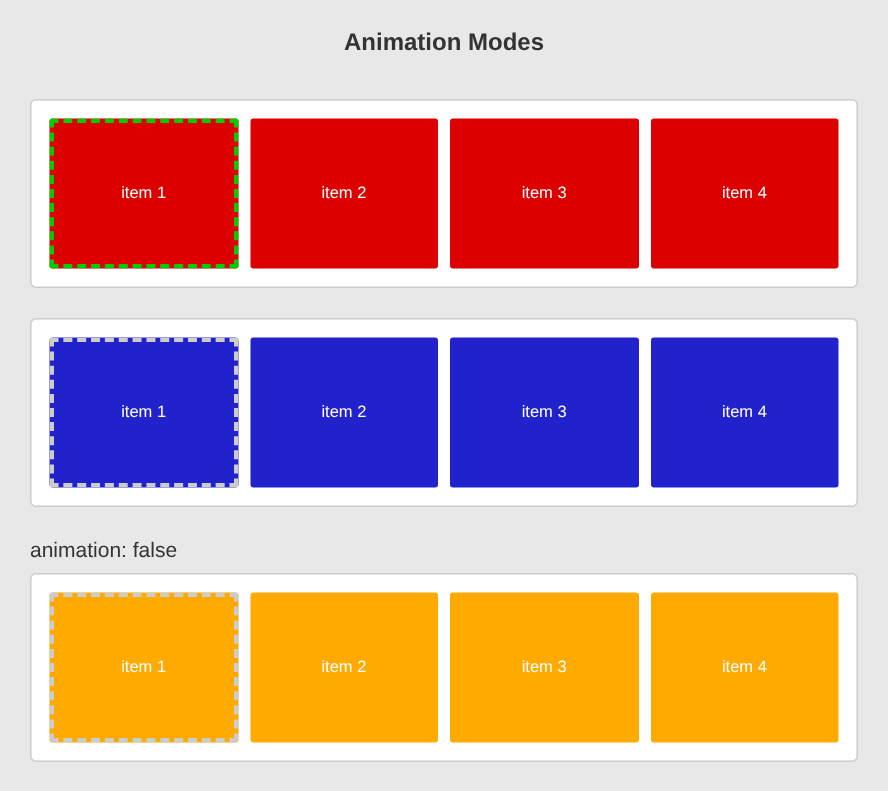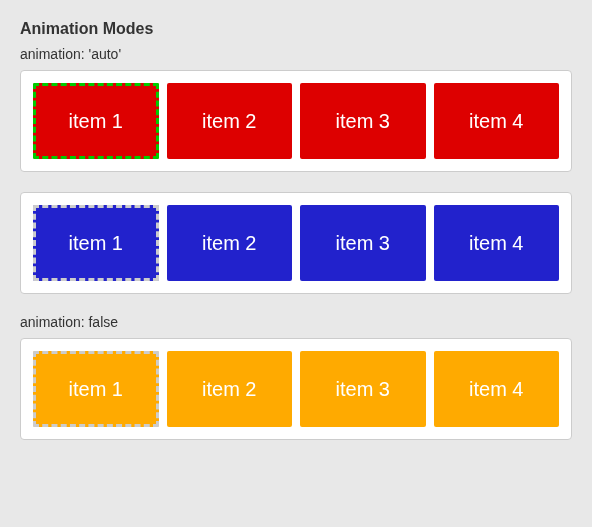--- a/index.html
+++ b/index.html
@@ -13,21 +13,22 @@
       font-family: Arial, sans-serif;
       padding: 20px;
       width: 592px;
       min-height: 527px;
     }
 
     .page-title {
       font-size: 16px;
       font-weight: bold;
       color: #333;
-      margin-bottom: 8px;
+      margin-bottom: 28px;
+      text-align: center;
     }
 
     .section {
       margin-bottom: 20px;
     }
 
     .section-label {
       font-size: 14px;
       color: #333;
       margin-bottom: 8px;
@@ -41,26 +42,26 @@
     }
 
     .items-row {
       display: flex;
       flex-direction: row;
       gap: 8px;
     }
 
     .item-box {
       flex: 1;
-      height: 76px;
+      height: 100px;
       display: flex;
       align-items: center;
       justify-content: center;
       color: white;
-      font-size: 20px;
+      font-size: 11px;
       font-weight: normal;
       border-radius: 2px;
     }
 
     
     .item-auto {
       background-color: #dd0000;
     }
 
     .item-auto.active {
@@ -89,21 +90,20 @@
     }
   </style>
 </head>
 <body>
 
 <h1 class="page-title">Animation Modes</h1>
 
 <div id="sections-container">
 
 <div class="section">
-      <div class="section-label">animation: 'auto'</div>
       <div class="carousel-container">
         <div class="items-row">
           <div class="item-box item-auto active">item 1</div>
           <div class="item-box item-auto">item 2</div>
           <div class="item-box item-auto">item 3</div>
           <div class="item-box item-auto">item 4</div>
         </div>
       </div>
     </div>
     <div class="section">

